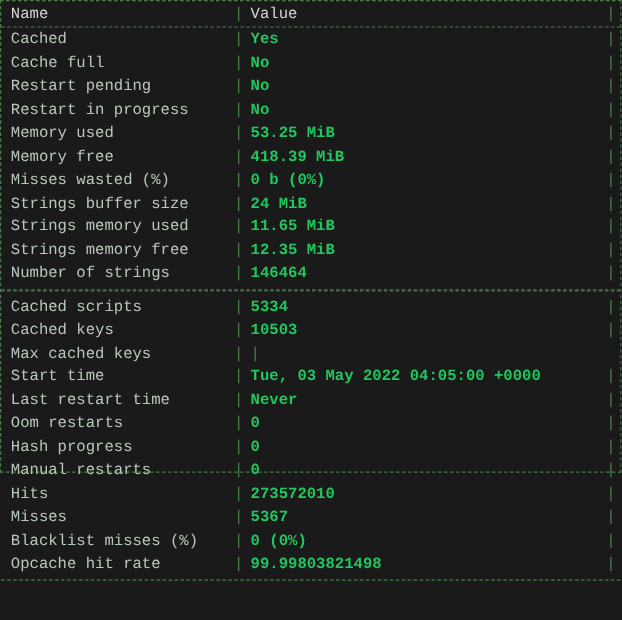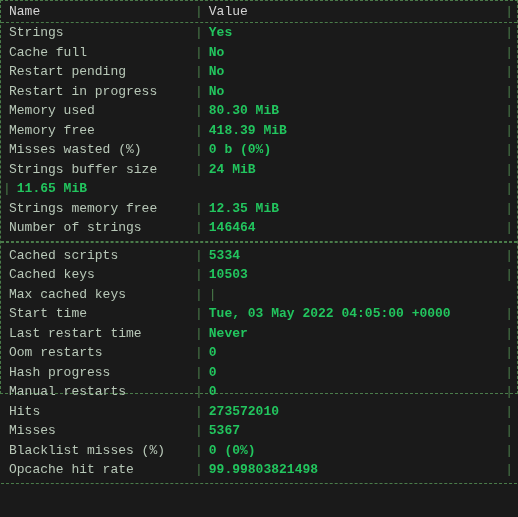--- a/index.html
+++ b/index.html
@@ -97,21 +97,21 @@
 
   <div class="header-row" data-name="table-header">
     <div class="header-name" data-name="name-column-header">Name</div>
     <div class="header-sep" data-name="header-separator">|</div>
     <div class="header-value" data-name="value-column-header">Value</div>
     <div class="header-end" data-name="header-end-border">|</div>
   </div>
 
   <div data-name="section-1">
   <div class="data-row" data-name="table-row">
-        <div class="data-name" data-name="row-name-cell">Strings</div>
+        <div class="data-name" data-name="row-name-cell">Cached</div>
         <div class="data-sep" data-name="row-separator">|</div>
         <div class="data-value" data-name="row-value-cell">Yes</div>
         <div class="data-end" data-name="row-end-border">|</div>
       </div>
       <div class="data-row" data-name="table-row">
         <div class="data-name" data-name="row-name-cell">Cache full</div>
         <div class="data-sep" data-name="row-separator">|</div>
         <div class="data-value" data-name="row-value-cell">No</div>
         <div class="data-end" data-name="row-end-border">|</div>
       </div>
@@ -123,21 +123,21 @@
       </div>
       <div class="data-row" data-name="table-row">
         <div class="data-name" data-name="row-name-cell">Restart in progress</div>
         <div class="data-sep" data-name="row-separator">|</div>
         <div class="data-value" data-name="row-value-cell">No</div>
         <div class="data-end" data-name="row-end-border">|</div>
       </div>
       <div class="data-row" data-name="table-row">
         <div class="data-name" data-name="row-name-cell">Memory used</div>
         <div class="data-sep" data-name="row-separator">|</div>
-        <div class="data-value" data-name="row-value-cell">80.30 MiB</div>
+        <div class="data-value" data-name="row-value-cell">53.25 MiB</div>
         <div class="data-end" data-name="row-end-border">|</div>
       </div>
       <div class="data-row" data-name="table-row">
         <div class="data-name" data-name="row-name-cell">Memory free</div>
         <div class="data-sep" data-name="row-separator">|</div>
         <div class="data-value" data-name="row-value-cell">418.39 MiB</div>
         <div class="data-end" data-name="row-end-border">|</div>
       </div>
       <div class="data-row" data-name="table-row">
         <div class="data-name" data-name="row-name-cell">Misses wasted (%)</div>
@@ -145,20 +145,21 @@
         <div class="data-value" data-name="row-value-cell">0 b (0%)</div>
         <div class="data-end" data-name="row-end-border">|</div>
       </div>
       <div class="data-row" data-name="table-row">
         <div class="data-name" data-name="row-name-cell">Strings buffer size</div>
         <div class="data-sep" data-name="row-separator">|</div>
         <div class="data-value" data-name="row-value-cell">24 MiB</div>
         <div class="data-end" data-name="row-end-border">|</div>
       </div>
       <div class="data-row" data-name="table-row">
+        <div class="data-name" data-name="row-name-cell">Strings memory used</div>
         <div class="data-sep" data-name="row-separator">|</div>
         <div class="data-value" data-name="row-value-cell">11.65 MiB</div>
         <div class="data-end" data-name="row-end-border">|</div>
       </div>
       <div class="data-row" data-name="table-row">
         <div class="data-name" data-name="row-name-cell">Strings memory free</div>
         <div class="data-sep" data-name="row-separator">|</div>
         <div class="data-value" data-name="row-value-cell">12.35 MiB</div>
         <div class="data-end" data-name="row-end-border">|</div>
       </div>

